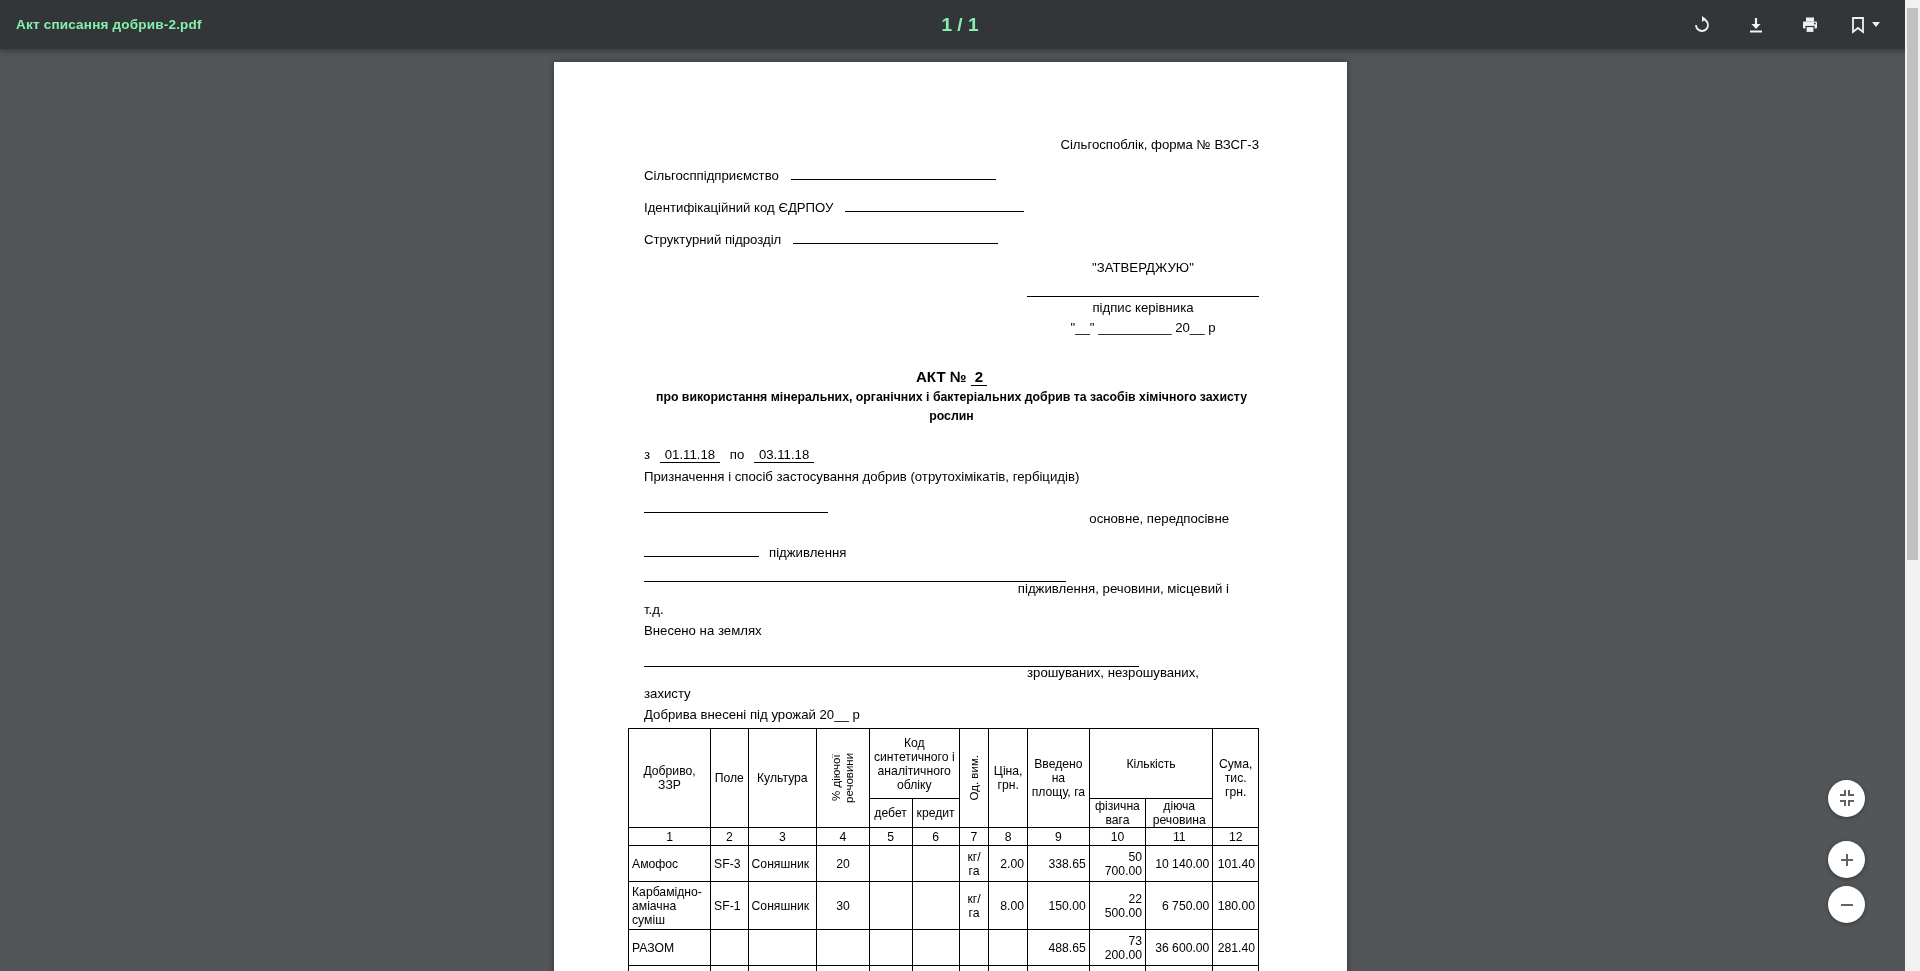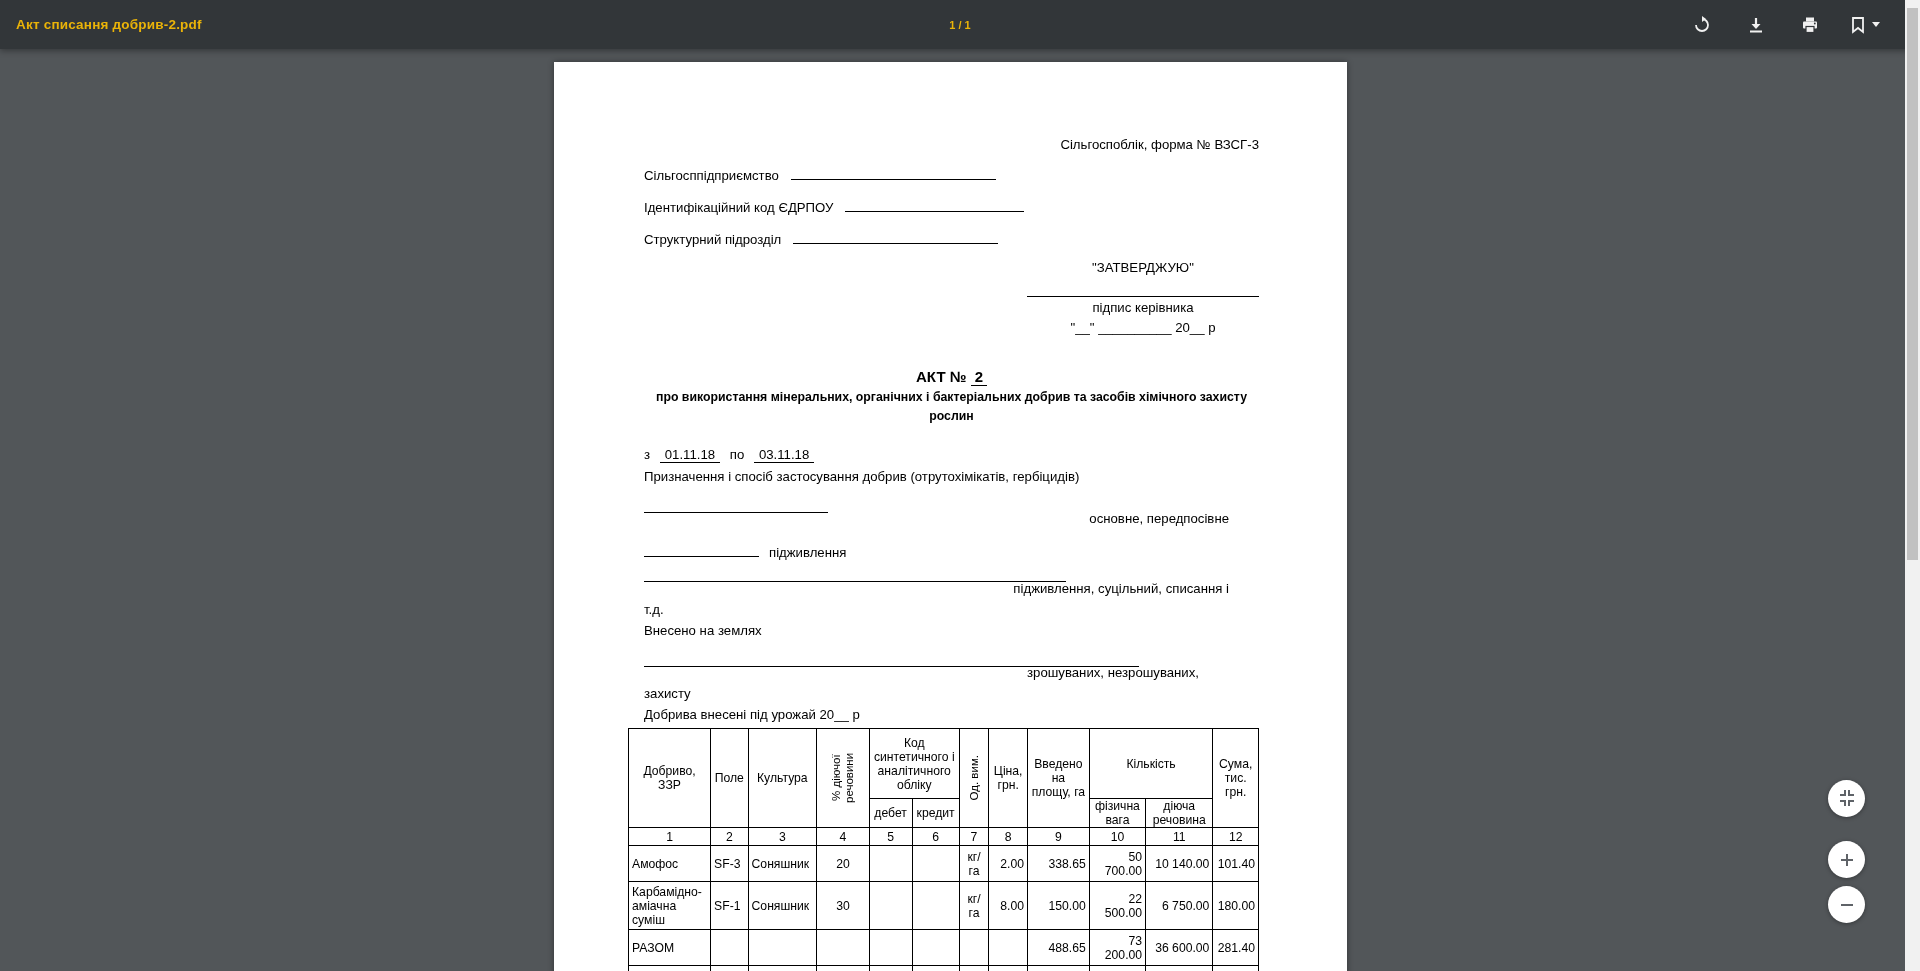--- a/index.html
+++ b/index.html
@@ -1,25 +1,25 @@
 <!DOCTYPE html>
 <html><head>
 <meta charset="utf-8">
 <style>
   * { margin:0; padding:0; box-sizing:border-box; }
   html,body { width:1920px; height:971px; overflow:hidden; background:#525659;
               font-family:"Liberation Sans", sans-serif; }
 
   
   .toolbar { position:absolute; left:0; top:0; width:1920px; height:49px;
-             background:#323639; color:#eab308; z-index:5;
+             background:#323639; color:#86efac; z-index:5;
              box-shadow:0 2px 6px rgba(0,0,0,.35); display:flex; align-items:center; }
   .tb-left  { position:absolute; left:16px; top:0; height:49px; display:flex; align-items:center;
               font-size:13.5px; font-weight:700; letter-spacing:.2px; }
-  .tb-center{ position:absolute; left:0; width:100%; text-align:center; font-size:11px; font-weight:700; }
+  .tb-center{ position:absolute; left:0; width:100%; text-align:center; font-size:19px; font-weight:700; }
   .tb-right { position:absolute; right:40px; top:0; height:49px; display:flex; align-items:center; gap:26px; }
   .tb-btn   { width:28px; height:28px; display:flex; align-items:center; justify-content:center;
               cursor:pointer; border-radius:50%; }
   .tb-btn svg { display:block; }
   .caret { width:0; height:0; border-left:4px solid transparent; border-right:4px solid transparent;
            border-top:5px solid #f1f1f1; margin-left:6px; }
 
   
   .scrollbar { position:absolute; right:0; top:0; width:15px; height:971px; background:#f1f1f1; z-index:6; }
   .scroll-thumb { position:absolute; left:2px; top:8px; width:11px; height:552px; background:#c1c1c1; }
@@ -179,21 +179,21 @@
 
     <div class="purpose">Призначення і спосіб застосування добрив (отрутохімікатів, гербіцидів)</div>
     <div class="uline u1"></div>
     <div class="hint h1">основне, передпосівне</div>
 
     <div class="feed-row">
       <span class="blank"></span>
       <span class="t">підживлення</span>
     </div>
     <div class="uline u2"></div>
-    <div class="hint h2">підживлення, суцільний, списання і</div>
+    <div class="hint h2">підживлення, речовини, місцевий і</div>
     <div class="plain">т.д.</div>
     <div class="plain">Внесено на землях</div>
     <div class="uline u3"></div>
     <div class="hint h3">зрошуваних, незрошуваних,</div>
     <div class="plain">захисту</div>
     <div class="plain">Добрива внесені під урожай 20__ р</div>
 
     <table class="ferts">
       <colgroup>
         <col style="width:84px">

